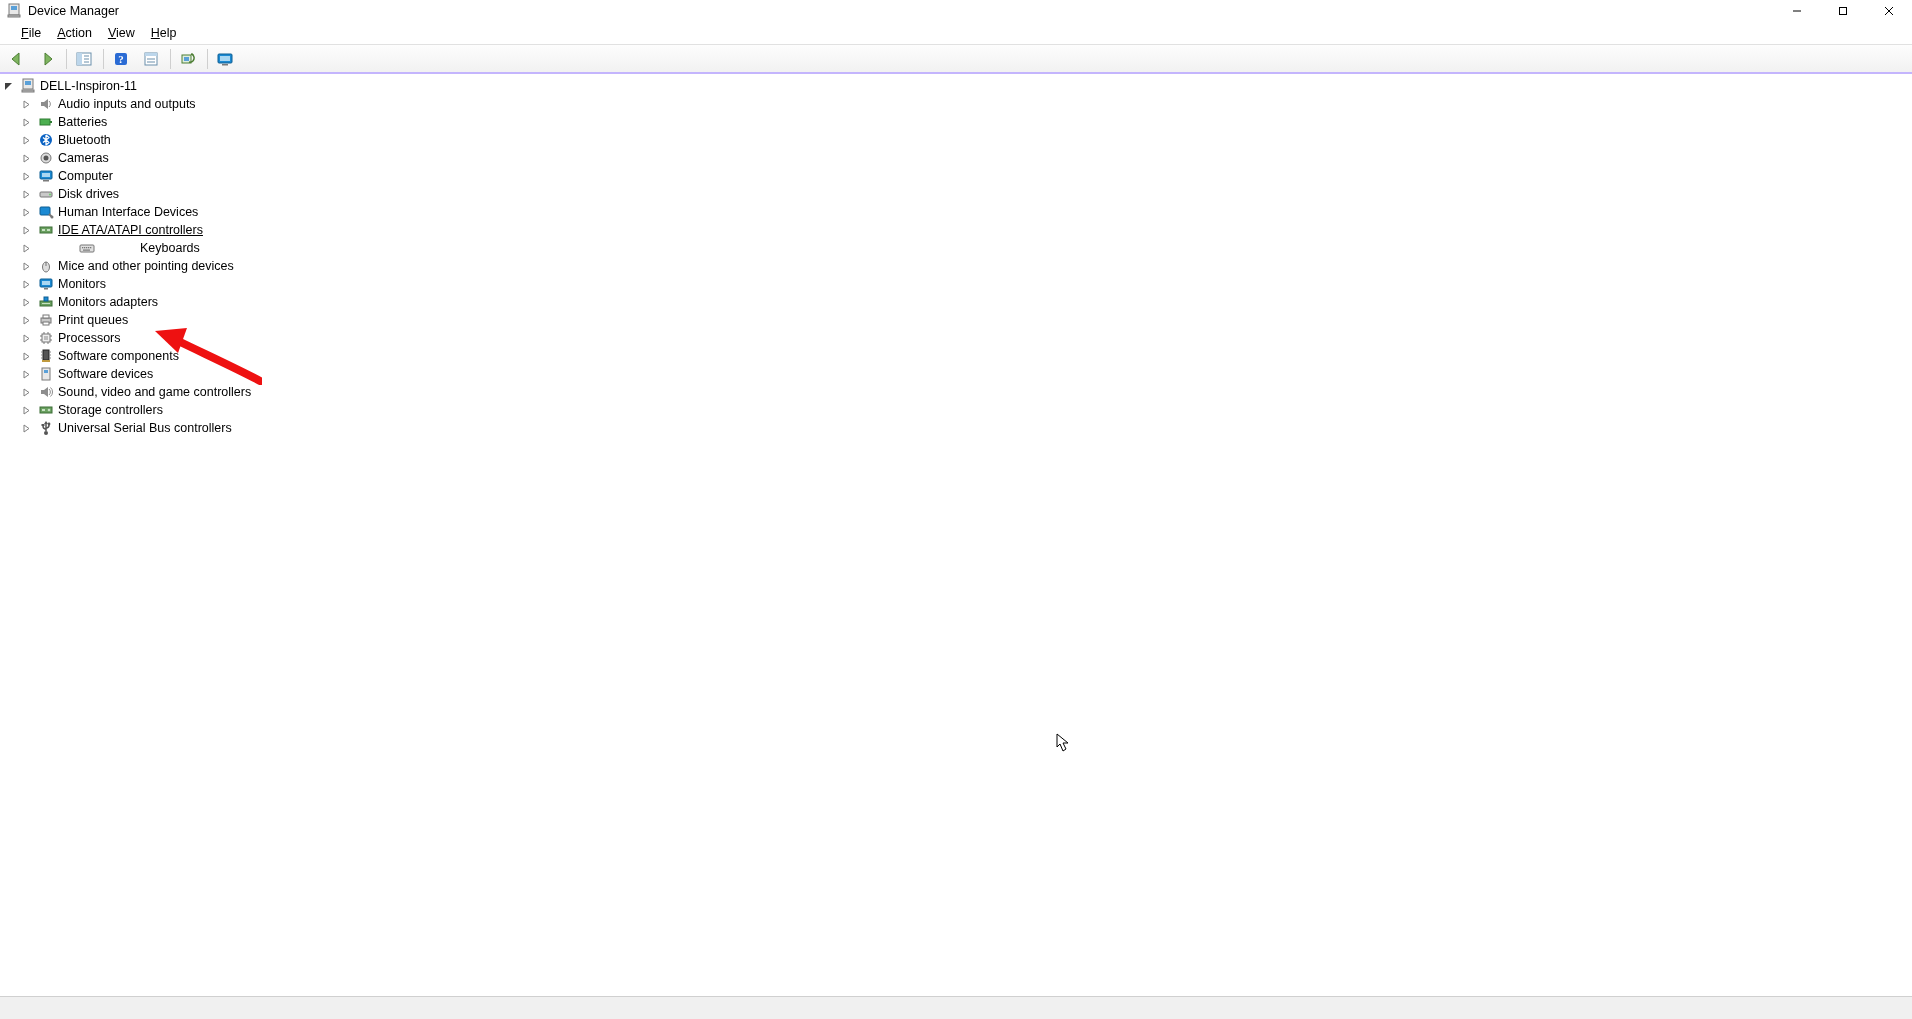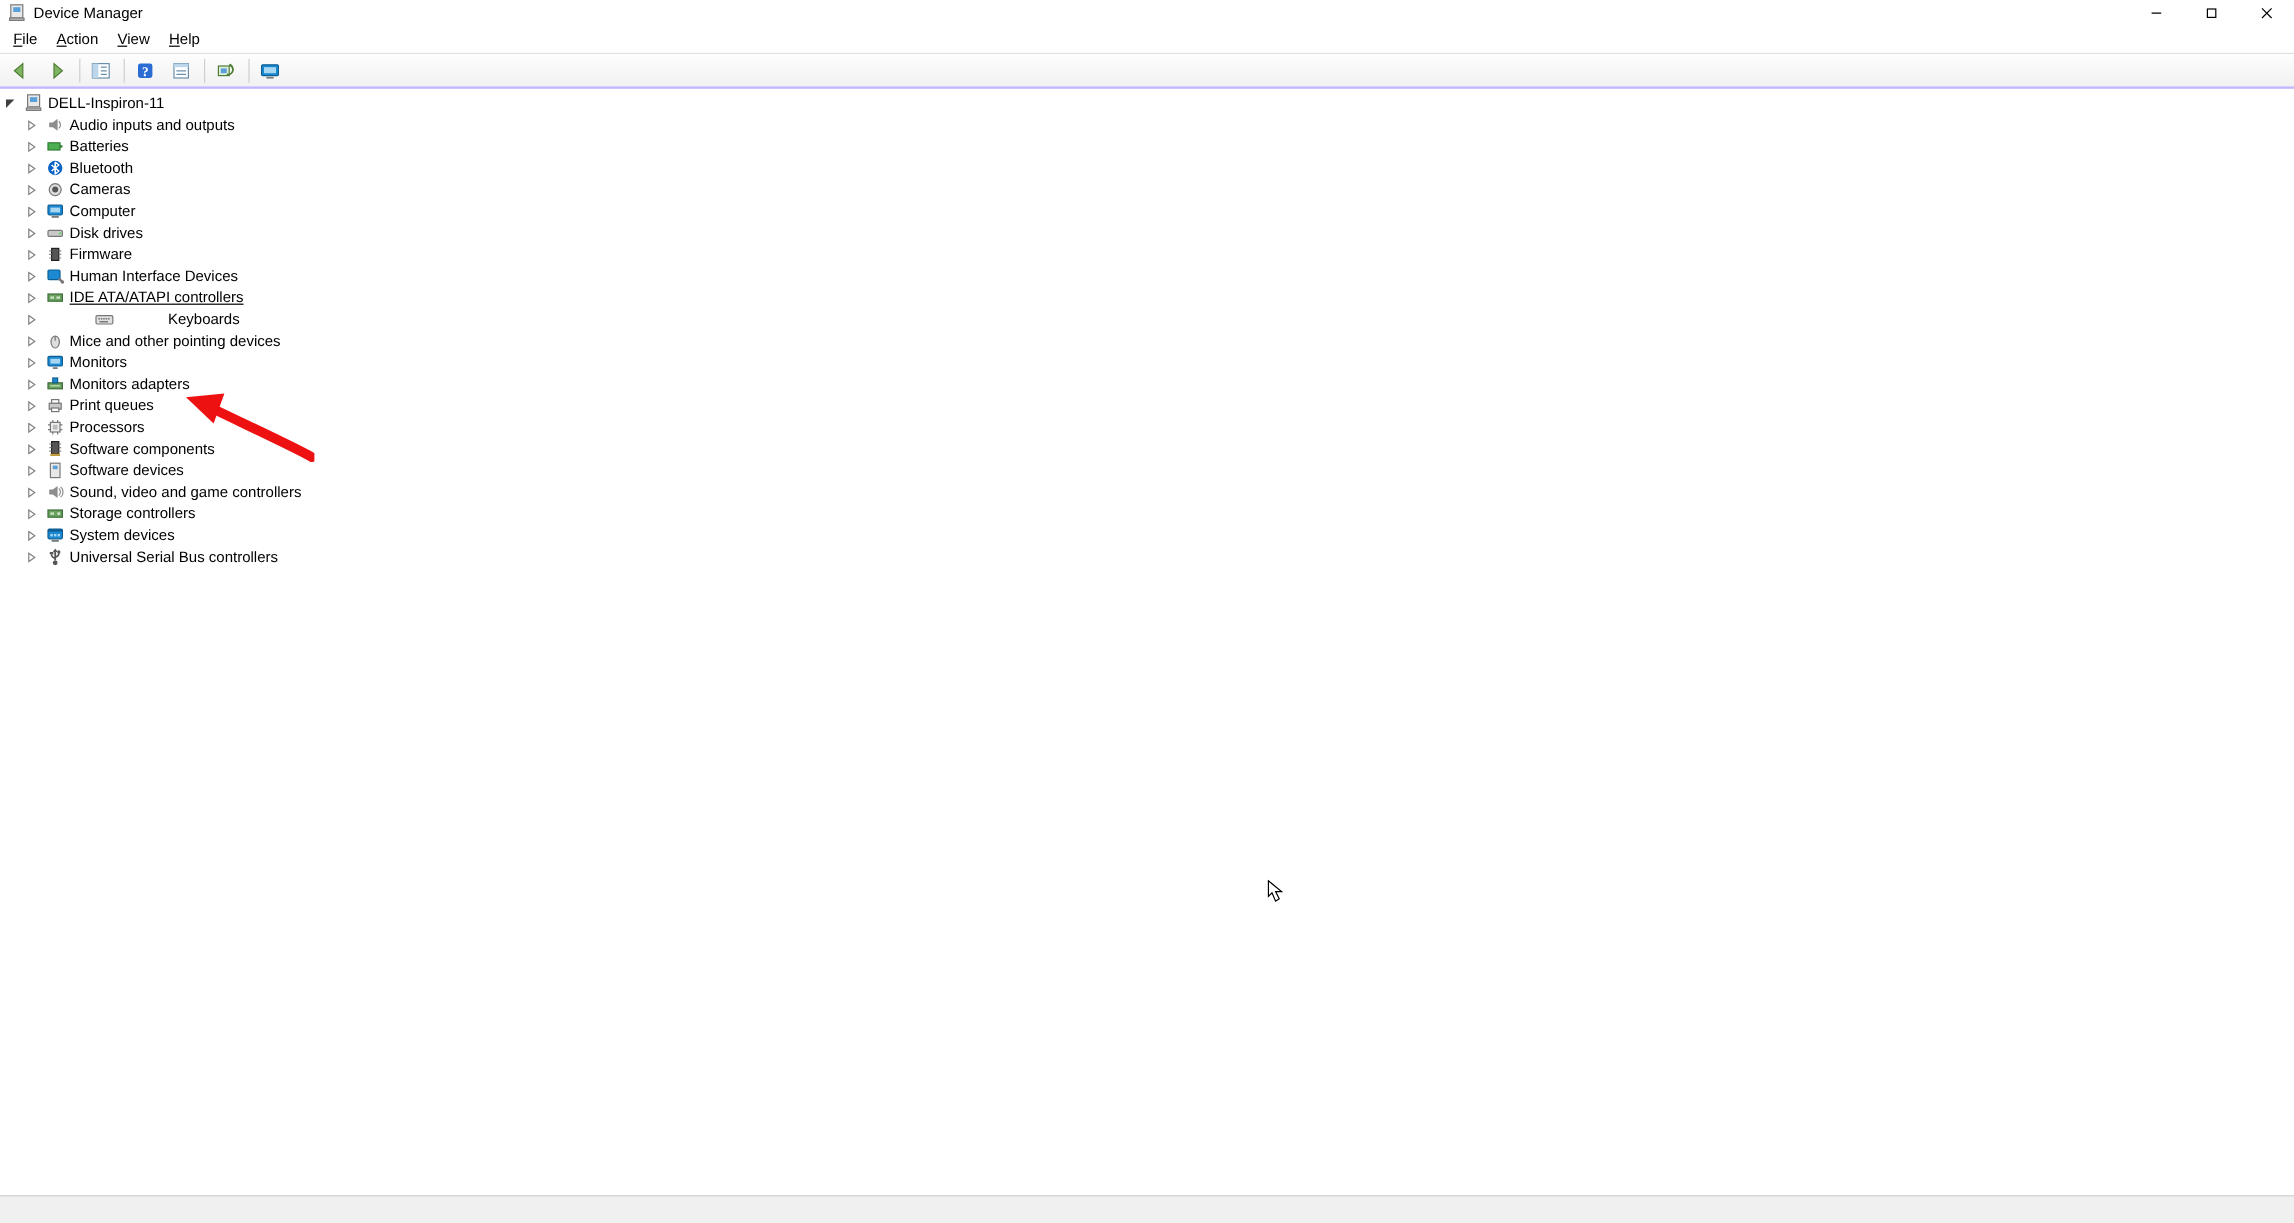--- a/index.html
+++ b/index.html
@@ -17,21 +17,21 @@
 }
 .titlebar .app-icon { width: 16px; height: 16px; margin-right: 6px; display:inline-flex; align-items:center; justify-content:center; }
 .titlebar .title { font-size: 12.5px; }
 .titlebar .spacer { flex: 1; }
 .win-btns { display: flex; }
 .win-btn { width: 46px; height: 22px; display: flex; align-items: center; justify-content: center; }
 .win-btn svg { stroke: #000; stroke-width: 1; fill: none; }
 
 .menubar {
   display: flex; align-items: center;
-  height: 22px; padding: 0 3px;
+  height: 22px; padding: 0 13px;
   background: #fff;
 }
 .menu-item {
   padding: 2px 8px; font-size: 12.5px;
 }
 .menu-item .ul { text-decoration: underline; }
 
 .toolbar {
   display: flex; align-items: center;
   height: 28px; padding: 0 3px;
@@ -295,39 +295,20 @@
         <span class="node-label">Disk drives</span>
       </div>
       <div class="node" style="padding-left: 20px;">
         <span class="expander">
           <svg width="9" height="9" viewBox="0 0 9 9">
             <polygon points="2,1 7,4.5 2,8" fill="none" stroke="#808080"></polygon>
           </svg>
         </span>
         <span class="node-icon">
           <svg width="16" height="16" viewBox="0 0 16 16">
-            <rect x="5" y="3" width="6" height="10" fill="#555" stroke="#222"></rect>
-            <line x1="3" y1="5" x2="5" y2="5" stroke="#888"></line>
-            <line x1="3" y1="8" x2="5" y2="8" stroke="#888"></line>
-            <line x1="3" y1="11" x2="5" y2="11" stroke="#888"></line>
-            <line x1="11" y1="5" x2="13" y2="5" stroke="#888"></line>
-            <line x1="11" y1="8" x2="13" y2="8" stroke="#888"></line>
-            <line x1="11" y1="11" x2="13" y2="11" stroke="#888"></line>
-          </svg>
-        </span>
-        <span class="node-label">Firmware</span>
-      </div>
-      <div class="node" style="padding-left: 20px;">
-        <span class="expander">
-          <svg width="9" height="9" viewBox="0 0 9 9">
-            <polygon points="2,1 7,4.5 2,8" fill="none" stroke="#808080"></polygon>
-          </svg>
-        </span>
-        <span class="node-icon">
-          <svg width="16" height="16" viewBox="0 0 16 16">
             <rect x="2" y="3" width="10" height="8" rx="1" fill="#1b8ad3" stroke="#0e5e93"></rect>
             <path d="M11 10 l3 3" stroke="#777" stroke-width="2"></path>
             <circle cx="14" cy="13" r="1.5" fill="#777"></circle>
           </svg>
         </span>
         <span class="node-label">Human Interface Devices</span>
       </div>
       <div class="node" style="padding-left: 20px; text-decoration: underline;">
         <span class="expander">
           <svg width="9" height="9" viewBox="0 0 9 9">
@@ -514,38 +495,20 @@
         <span class="node-label">Storage controllers</span>
       </div>
       <div class="node" style="padding-left: 20px;">
         <span class="expander">
           <svg width="9" height="9" viewBox="0 0 9 9">
             <polygon points="2,1 7,4.5 2,8" fill="none" stroke="#808080"></polygon>
           </svg>
         </span>
         <span class="node-icon">
           <svg width="16" height="16" viewBox="0 0 16 16">
-            <rect x="2" y="3" width="12" height="8" rx="1" fill="#1b8ad3" stroke="#0e5e93"></rect>
-            <rect x="2" y="3" width="12" height="2" fill="#0e5e93"></rect>
-            <rect x="4" y="7" width="2" height="2" fill="#a9d7f2"></rect>
-            <rect x="7" y="7" width="2" height="2" fill="#a9d7f2"></rect>
-            <rect x="10" y="7" width="2" height="2" fill="#a9d7f2"></rect>
-            <rect x="5" y="12" width="6" height="1.5" fill="#7a7a7a"></rect>
-          </svg>
-        </span>
-        <span class="node-label">System devices</span>
-      </div>
-      <div class="node" style="padding-left: 20px;">
-        <span class="expander">
-          <svg width="9" height="9" viewBox="0 0 9 9">
-            <polygon points="2,1 7,4.5 2,8" fill="none" stroke="#808080"></polygon>
-          </svg>
-        </span>
-        <span class="node-icon">
-          <svg width="16" height="16" viewBox="0 0 16 16">
             <circle cx="8" cy="13" r="2" fill="#555"></circle>
             <line x1="8" y2="3" x2="8" y1="11" stroke="#555" stroke-width="1.5"></line>
             <polygon points="8,1 6,4 10,4" fill="#555"></polygon>
             <path d="M8 9 C5 9 5 6 5 6" stroke="#555" stroke-width="1.5" fill="none"></path>
             <rect x="3.5" y="4" width="3" height="2" fill="#555"></rect>
             <path d="M8 8 C11 8 11 5 11 5" stroke="#555" stroke-width="1.5" fill="none"></path>
             <circle cx="11" cy="4" r="1.4" fill="#555"></circle>
           </svg>
         </span>
         <span class="node-label">Universal Serial Bus controllers</span>

